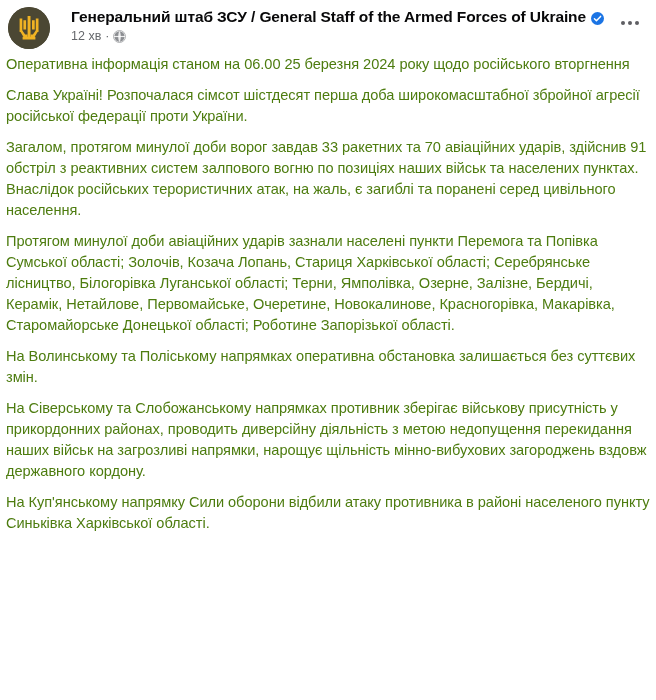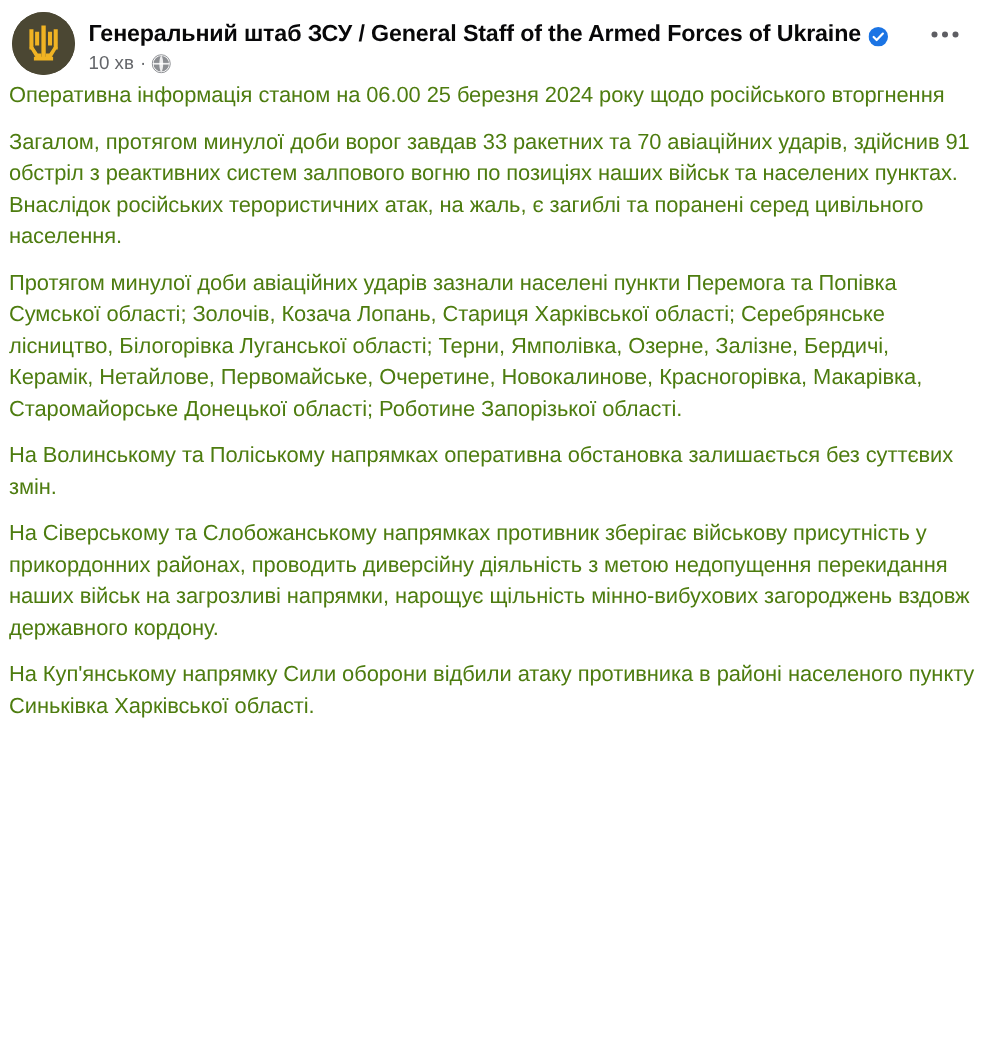--- a/index.html
+++ b/index.html
@@ -22,24 +22,25 @@
     width: 656px;
     height: 700px;
     background: #ffffff;
     position: relative;
     overflow: hidden;
   }
 
   
   .post-header {
     display: flex;
-    align-items: flex-end;
+    align-items: flex-start;
     padding: 6px 10px 2px 8px;
     height: 52px;
     position: relative;
+    gap: 12px;
   }
 
   .avatar-wrap {
     width: 42px;
     height: 42px;
     flex: 0 0 42px;
     margin-top: 1px;
   }
   .avatar {
     width: 42px;
@@ -175,21 +176,21 @@
       <div class="page-name-row">
         <span class="page-name">Генеральний штаб ЗСУ / General Staff of the Armed Forces of Ukraine</span>
         <span class="verified-badge">
           <svg width="13" height="13" viewBox="0 0 16 16">
             <circle cx="8" cy="8" r="8" fill="#1b74e4"></circle>
             <path d="M4.2 8.2 L6.7 10.7 L11.8 5.4" stroke="#ffffff" stroke-width="1.8" fill="none" stroke-linecap="round" stroke-linejoin="round"></path>
           </svg>
         </span>
       </div>
       <div class="meta-row">
-        <span class="timestamp">10 хв</span>
+        <span class="timestamp">12 хв</span>
         <span class="meta-dot">·</span>
         <span class="globe-icon">
           <svg width="13" height="13" viewBox="0 0 16 16">
             <circle cx="8" cy="8" r="7" fill="#8c8e92"></circle>
             <path d="M8 1.2 C10.1 3.3 10.1 12.7 8 14.8 C5.9 12.7 5.9 3.3 8 1.2 Z" fill="#ffffff" opacity="0.85"></path>
             <rect x="1.2" y="7.3" width="13.6" height="1.4" fill="#ffffff" opacity="0.85"></rect>
             <circle cx="8" cy="8" r="7" fill="none" stroke="#ffffff" stroke-width="1.3"></circle>
             <circle cx="8" cy="8" r="7.4" fill="none" stroke="#8c8e92" stroke-width="0.8"></circle>
           </svg>
         </span>
@@ -199,20 +200,21 @@
     <div class="more-menu">
       <span class="dot"></span>
       <span class="dot"></span>
       <span class="dot"></span>
     </div>
 
   </div>
 
   <div class="post-body">
     <p>Оперативна інформація станом на 06.00 25 березня 2024 року щодо російського вторгнення</p>
+    <p>Слава Україні! Розпочалася сімсот шістдесят перша доба широкомасштабної збройної агресії російської федерації проти України.</p>
     <p>Загалом, протягом минулої доби ворог завдав 33 ракетних та 70 авіаційних ударів, здійснив 91 обстріл з реактивних систем залпового вогню по позиціях наших військ та населених пунктах. Внаслідок російських терористичних атак, на жаль, є загиблі та поранені серед цивільного населення.</p>
     <p>Протягом минулої доби авіаційних ударів зазнали населені пункти Перемога та Попівка Сумської області; Золочів, Козача Лопань, Стариця Харківської області; Серебрянське лісництво, Білогорівка Луганської області; Терни, Ямполівка, Озерне, Залізне, Бердичі, Керамік, Нетайлове, Первомайське, Очеретине, Новокалинове, Красногорівка, Макарівка, Старомайорське Донецької області; Роботине Запорізької області.</p>
     <p>На Волинському та Поліському напрямках оперативна обстановка залишається без суттєвих змін.</p>
     <p>На Сіверському та Слобожанському напрямках противник зберігає військову присутність у прикордонних районах, проводить диверсійну діяльність з метою недопущення перекидання наших військ на загрозливі напрямки, нарощує щільність мінно-вибухових загороджень вздовж державного кордону.</p>
     <p>На Куп'янському напрямку Сили оборони відбили атаку противника в районі населеного пункту Синьківка Харківської області.</p>
 
   </div>
 
 </div>
 

